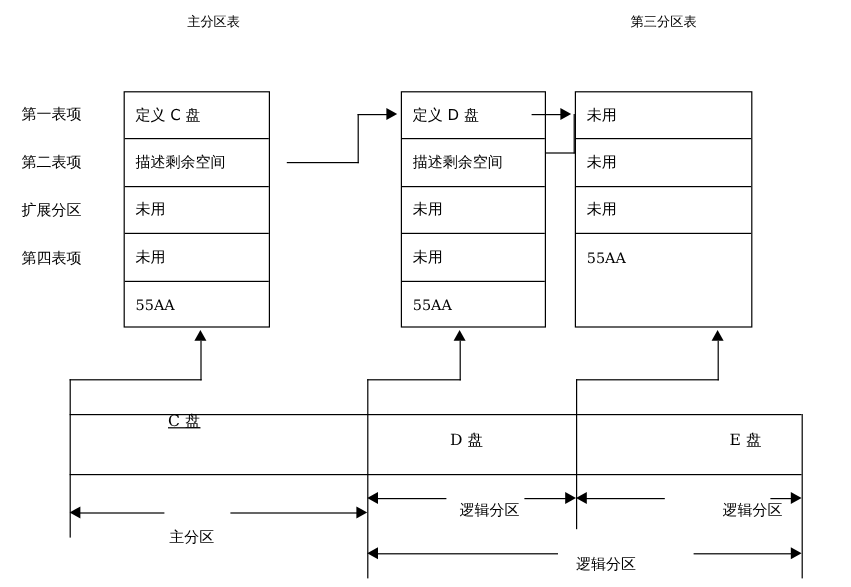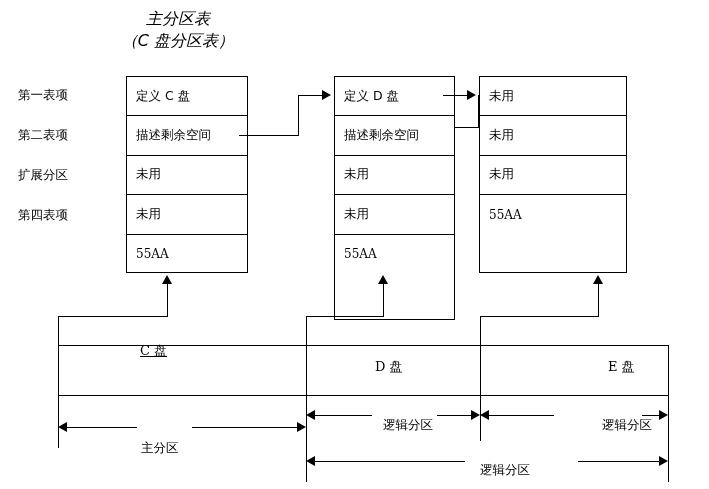--- a/index.html
+++ b/index.html
@@ -17,23 +17,22 @@
     overflow: hidden;
   }
   .txt {
     position: absolute;
     font-size: 12px;
     line-height: 14px;
     white-space: nowrap;
     color: #000;
   }
   .hdr {
-    font-size: 16px;
+    font-size: 11px;
     text-align: center;
-    font-style: italic;
   }
   .rowlabel {
     font-size: 12.5px;
   }
   
   .ptable {
     position: absolute;
     box-sizing: border-box;
     border: 1.3px solid #000;
     background: #fff;
@@ -105,38 +104,38 @@
     font-size: 13px;
     white-space: nowrap;
   }
 </style>
 </head>
 <body>
 
 <div id="canvas">
 
   <div class="txt hdr" style="left:117px; top:12px; width:122px;">主分区表</div>
-  <div class="txt hdr" style="left:109px; top:34px; width:138px;">（C 盘分区表）</div>
-
-
+
+
+  <div class="txt hdr" style="left:479px; top:12px; width:148px;">第三分区表</div>
 
   <div class="txt rowlabel" style="left:18px; top:88px;text-align:center;">第一表项</div>
   <div class="txt rowlabel" style="left:18px; top:128px;">第二表项</div>
   <div class="txt rowlabel" style="left:18px; top:168px;">扩展分区</div>
   <div class="txt rowlabel" style="left:18px; top:208px;">第四表项</div>
 
-  <div class="ptable" style="left:126px; top:76px; width:122px; height:197px;">
+  <div class="ptable" style="left:103px; top:76px; width:122px; height:197px;">
     <div class="prow">定义 C 盘</div>
     <div class="prow">描述剩余空间</div>
     <div class="prow">未用</div>
     <div class="prow">未用</div>
     <div class="prow mono">55AA</div>
   </div>
 
-  <div class="ptable" style="left:334px; top:76px; width:121px; height:244px;">
+  <div class="ptable" style="left:334px; top:76px; width:121px; height:197px;">
     <div class="prow">定义 D 盘</div>
     <div class="prow">描述剩余空间</div>
     <div class="prow">未用</div>
     <div class="prow">未用</div>
     <div class="prow mono">55AA</div>
   </div>
 
   <div class="ptable" style="left:479px; top:76px; width:148px; height:197px;">
     <div class="prow">未用</div>
     <div class="prow">未用</div>

